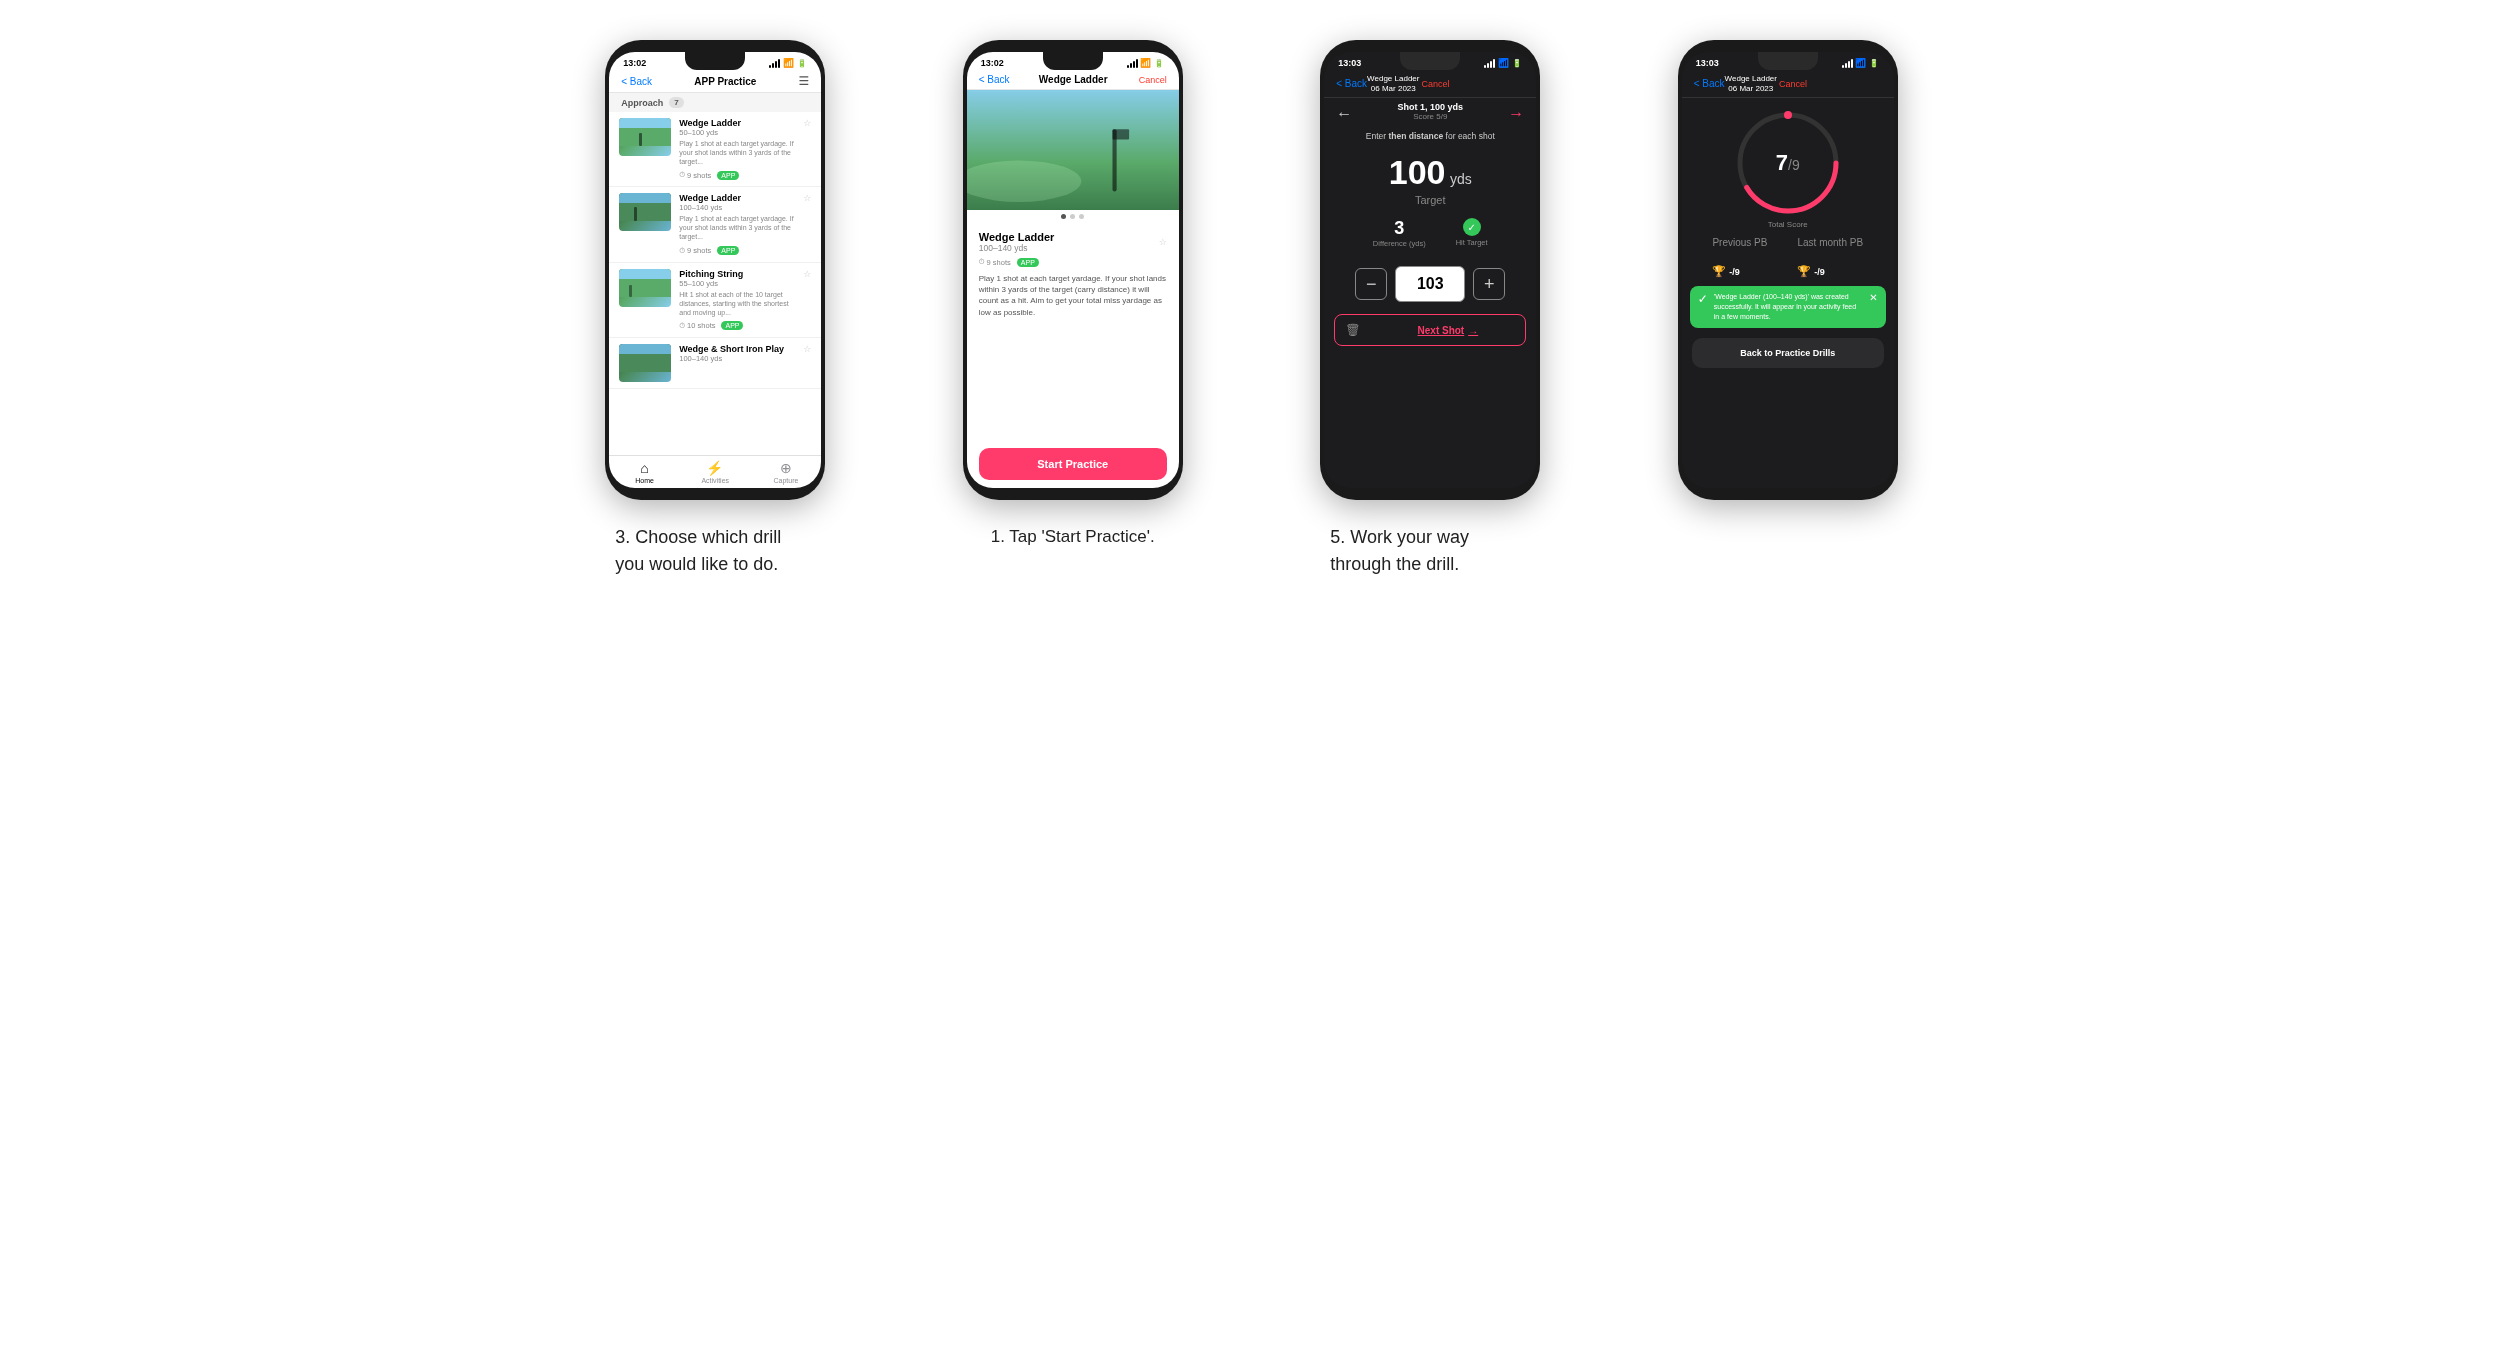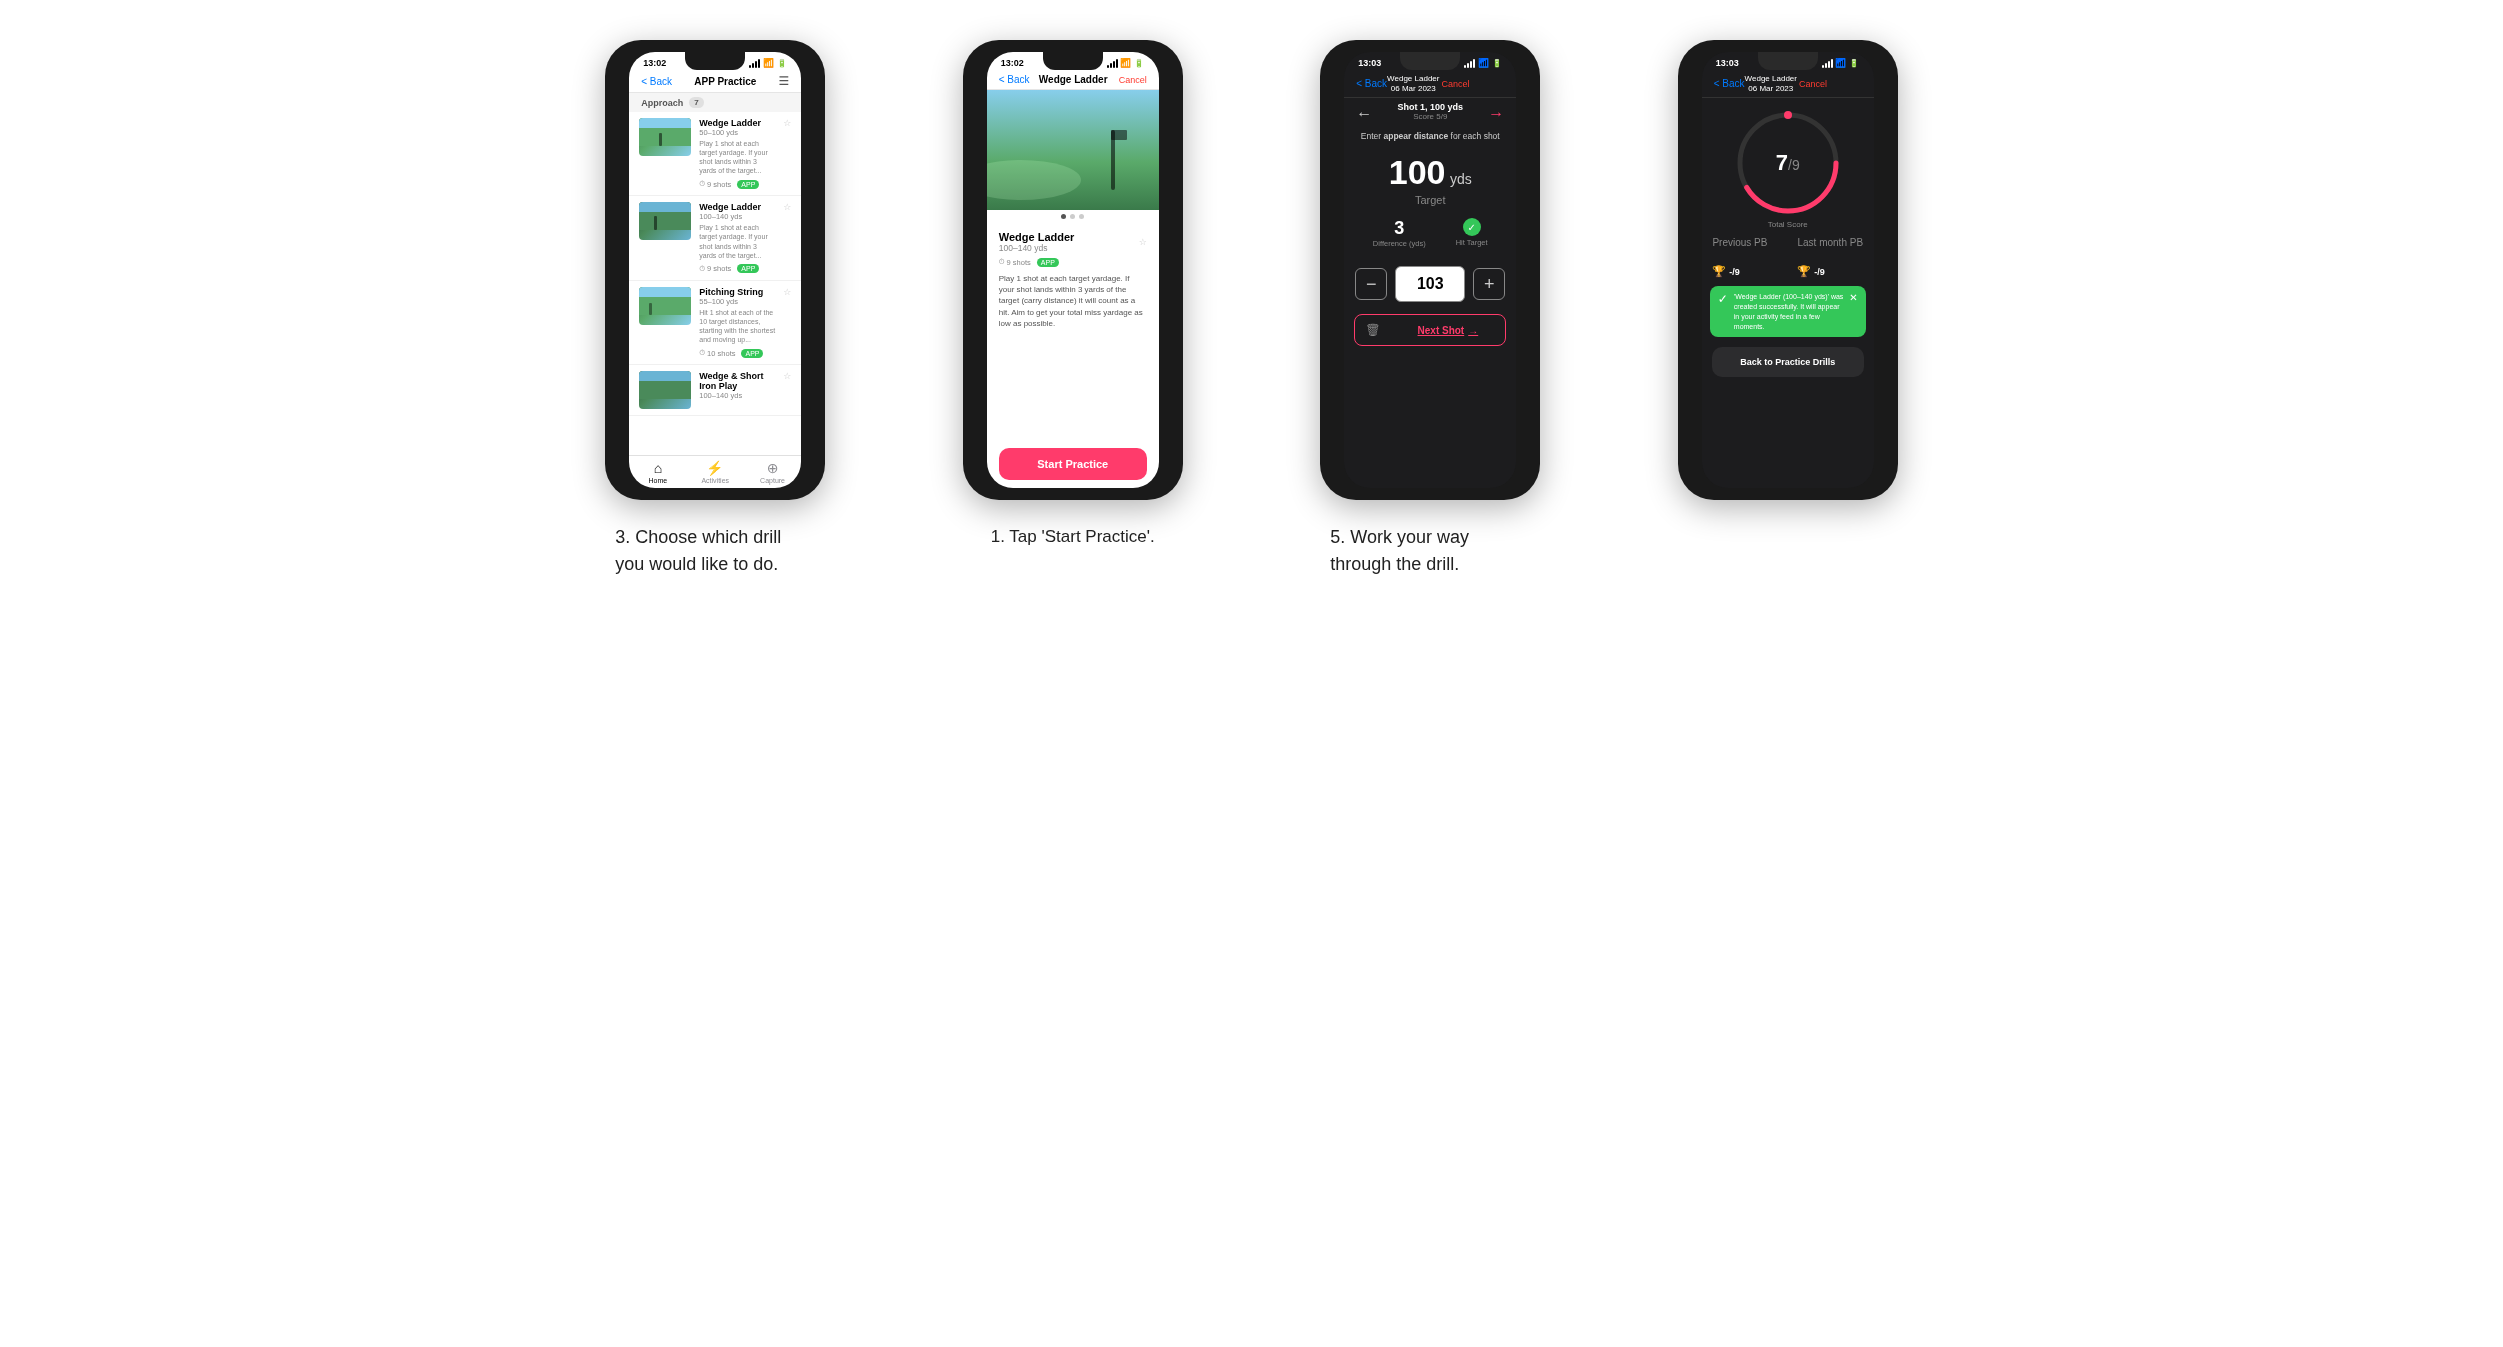--- a/index.html
+++ b/index.html
@@ -29,21 +29,21 @@
     .phone-wrapper {
       position: relative;
       width: 220px;
       height: 460px;
     }
     .phone-frame {
       width: 220px;
       height: 460px;
       background: #1a1a1a;
       border-radius: 36px;
-      padding: 12px 24px;
+      padding: 12px 4px;
       box-shadow: 0 8px 32px rgba(0,0,0,0.3);
       position: relative;
       overflow: hidden;
     }
     .phone-screen {
       width: 100%;
       height: 100%;
       background: #ffffff;
       border-radius: 26px;
       overflow: hidden;
@@ -643,21 +643,21 @@
 
           <div class="shot-nav">
             <span class="shot-arrow">←</span>
             <div class="shot-info">
               <div class="shot-label">Shot 1, 100 yds</div>
               <div class="shot-score">Score 5/9</div>
             </div>
             <span class="shot-arrow active">→</span>
           </div>
 
-          <div class="carry-label">Enter <span style="font-weight:700;">appear distance</span> for each shot</div>
+          <div class="carry-label">Enter <span style="font-weight:700;">then distance</span> for each shot</div>
 
           <div class="target-display">
             <div>
               <span class="target-yds">100</span>
               <span class="target-unit">yds</span>
             </div>
             <div class="target-word">Target</div>
           </div>
 
           <div class="shot-stats">

